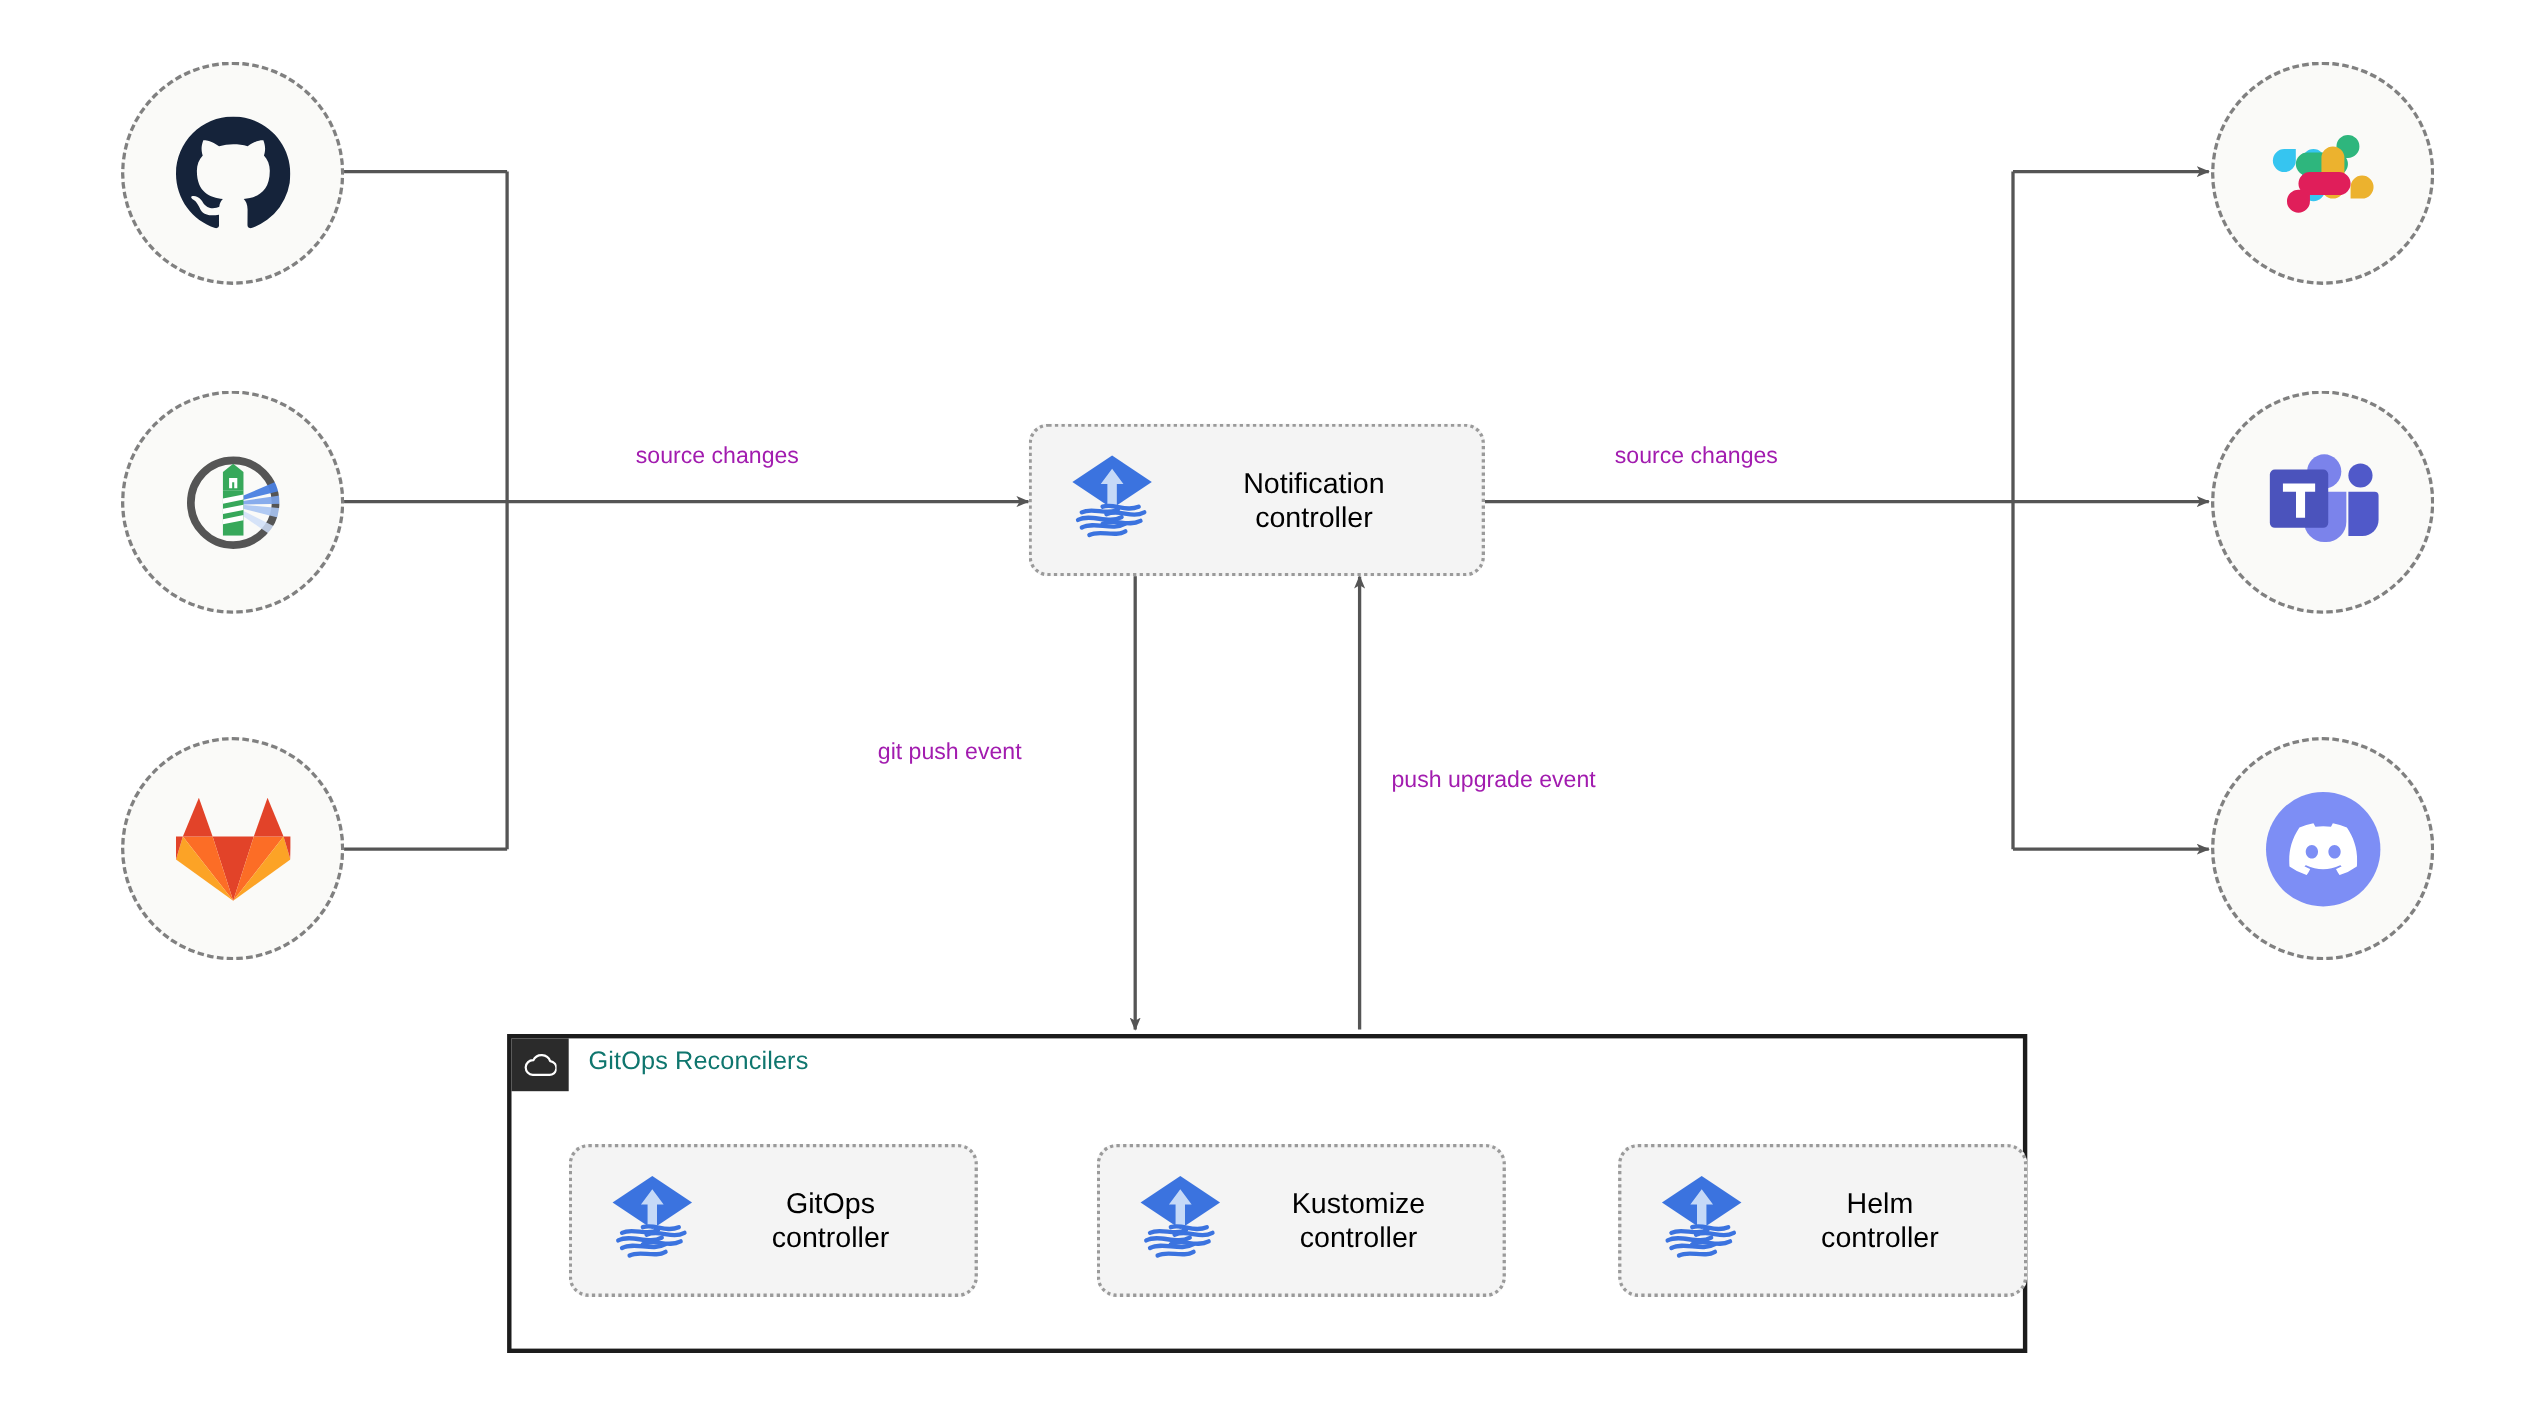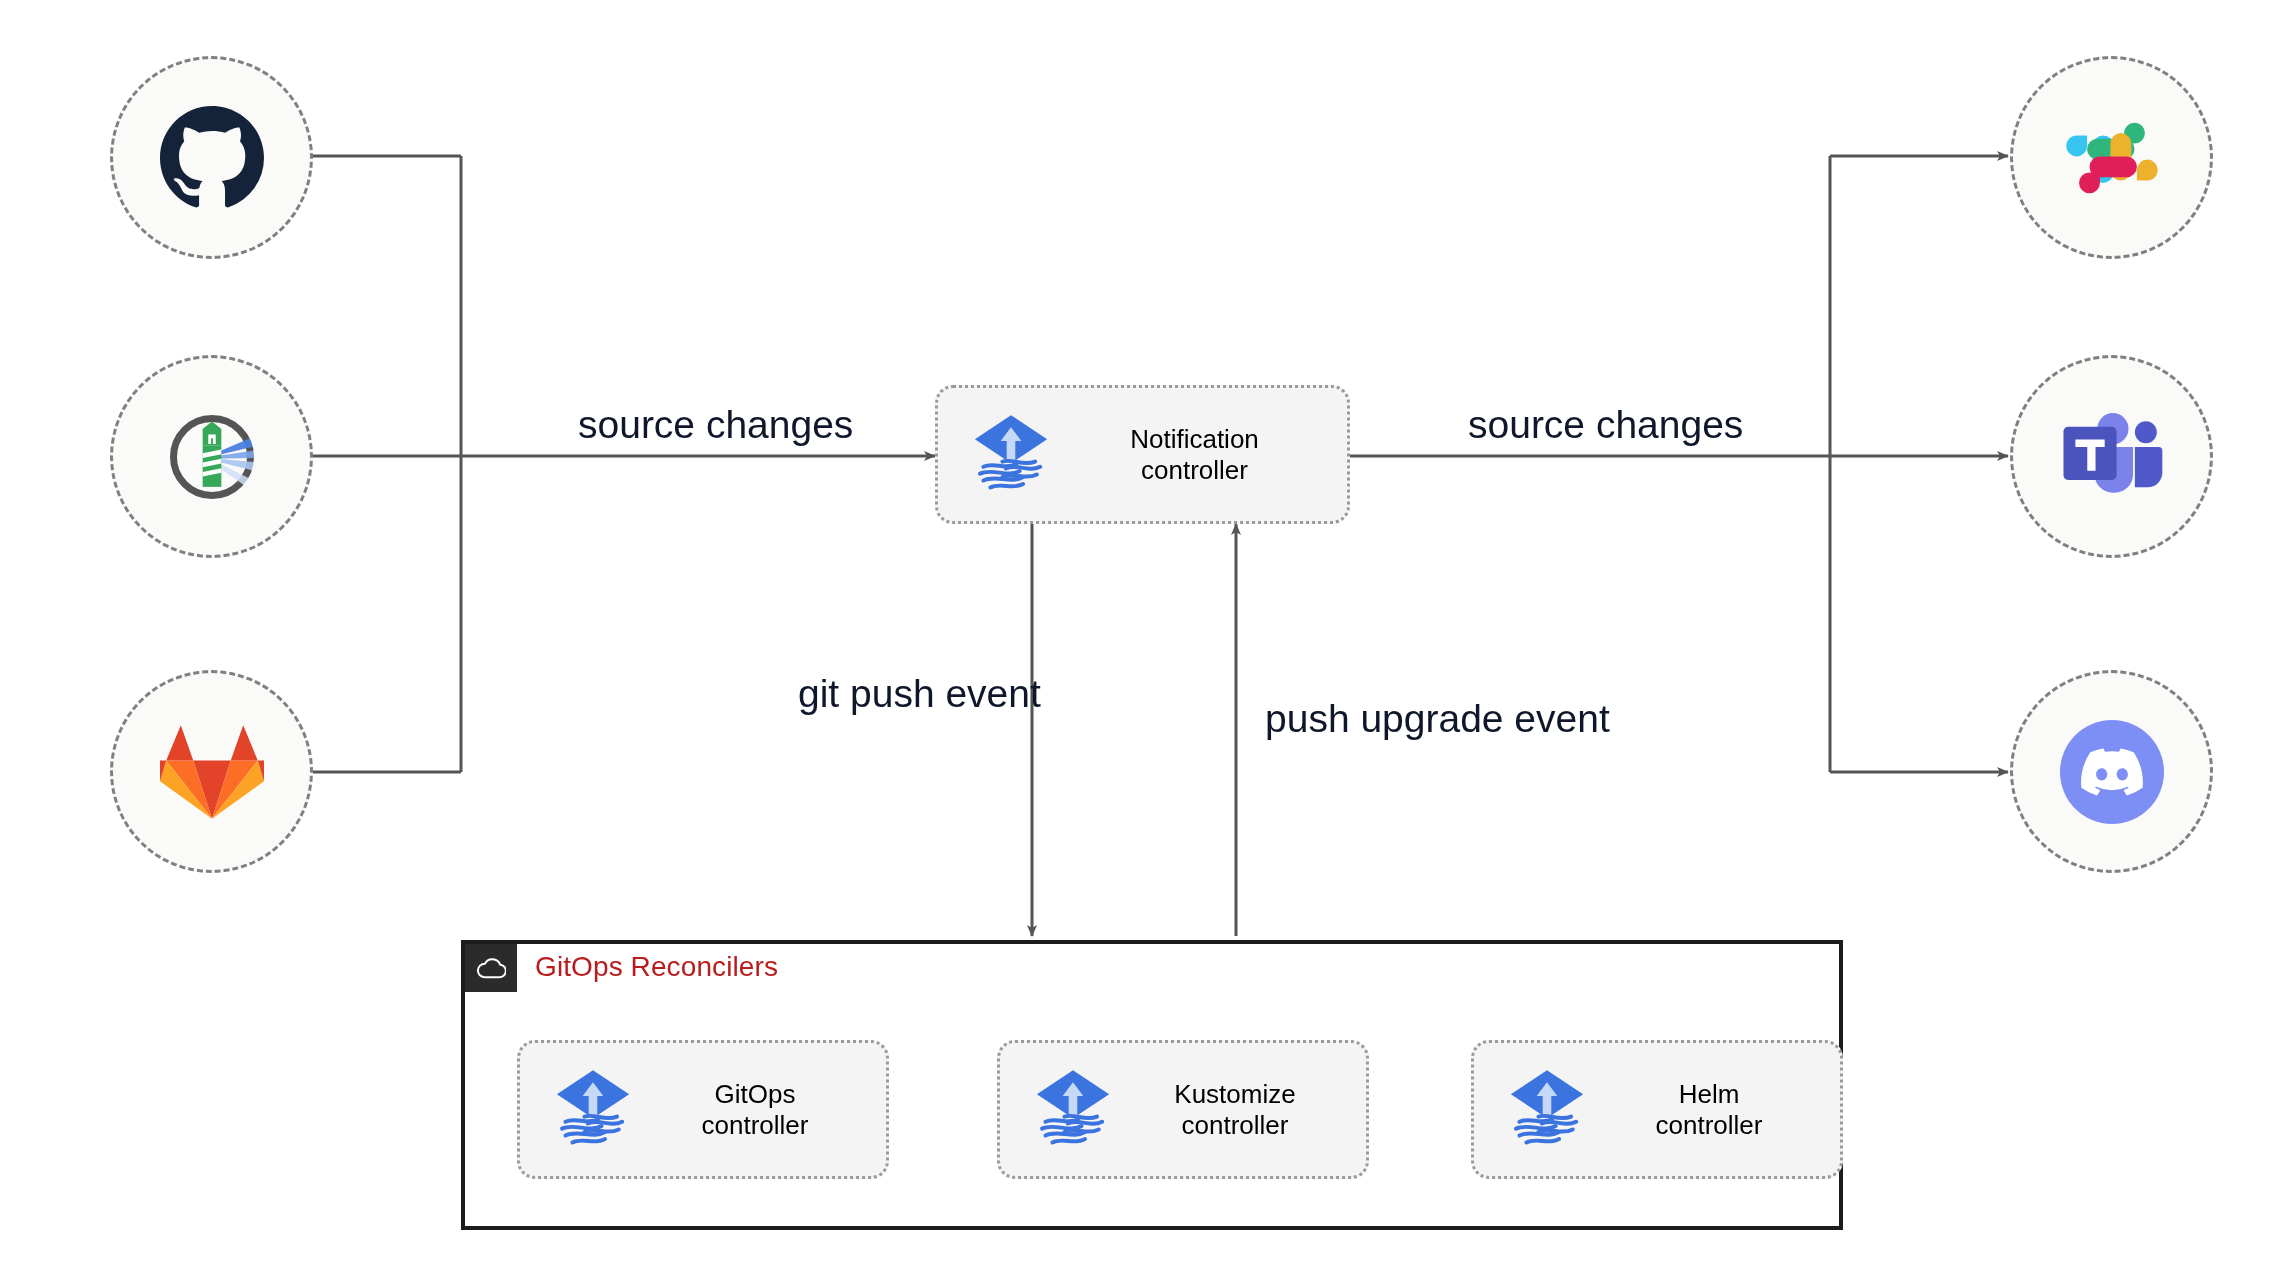--- a/index.html
+++ b/index.html
@@ -88,30 +88,30 @@
     height: 48px;
     background: #2b2b2b;
     display: flex;
     align-items: center;
     justify-content: center;
   }
   #gitops-title {
     position: absolute;
     left: 70px;
     top: 7px;
-    font-size: 28px;
-    color: #b91c1c;
+    font-size: 23px;
+    color: #0f766e;
     letter-spacing: 0.1px;
   }
 
   
   .edge-label {
     position: absolute;
-    font-size: 39px;
-    color: #0f172a;
+    font-size: 21px;
+    color: #a21caf;
     white-space: nowrap;
   }
 </style>
 </head>
 <body>
 
 <div id="stage">
 
   <svg id="wires" viewBox="0 0 2292 1284">
     <defs>

